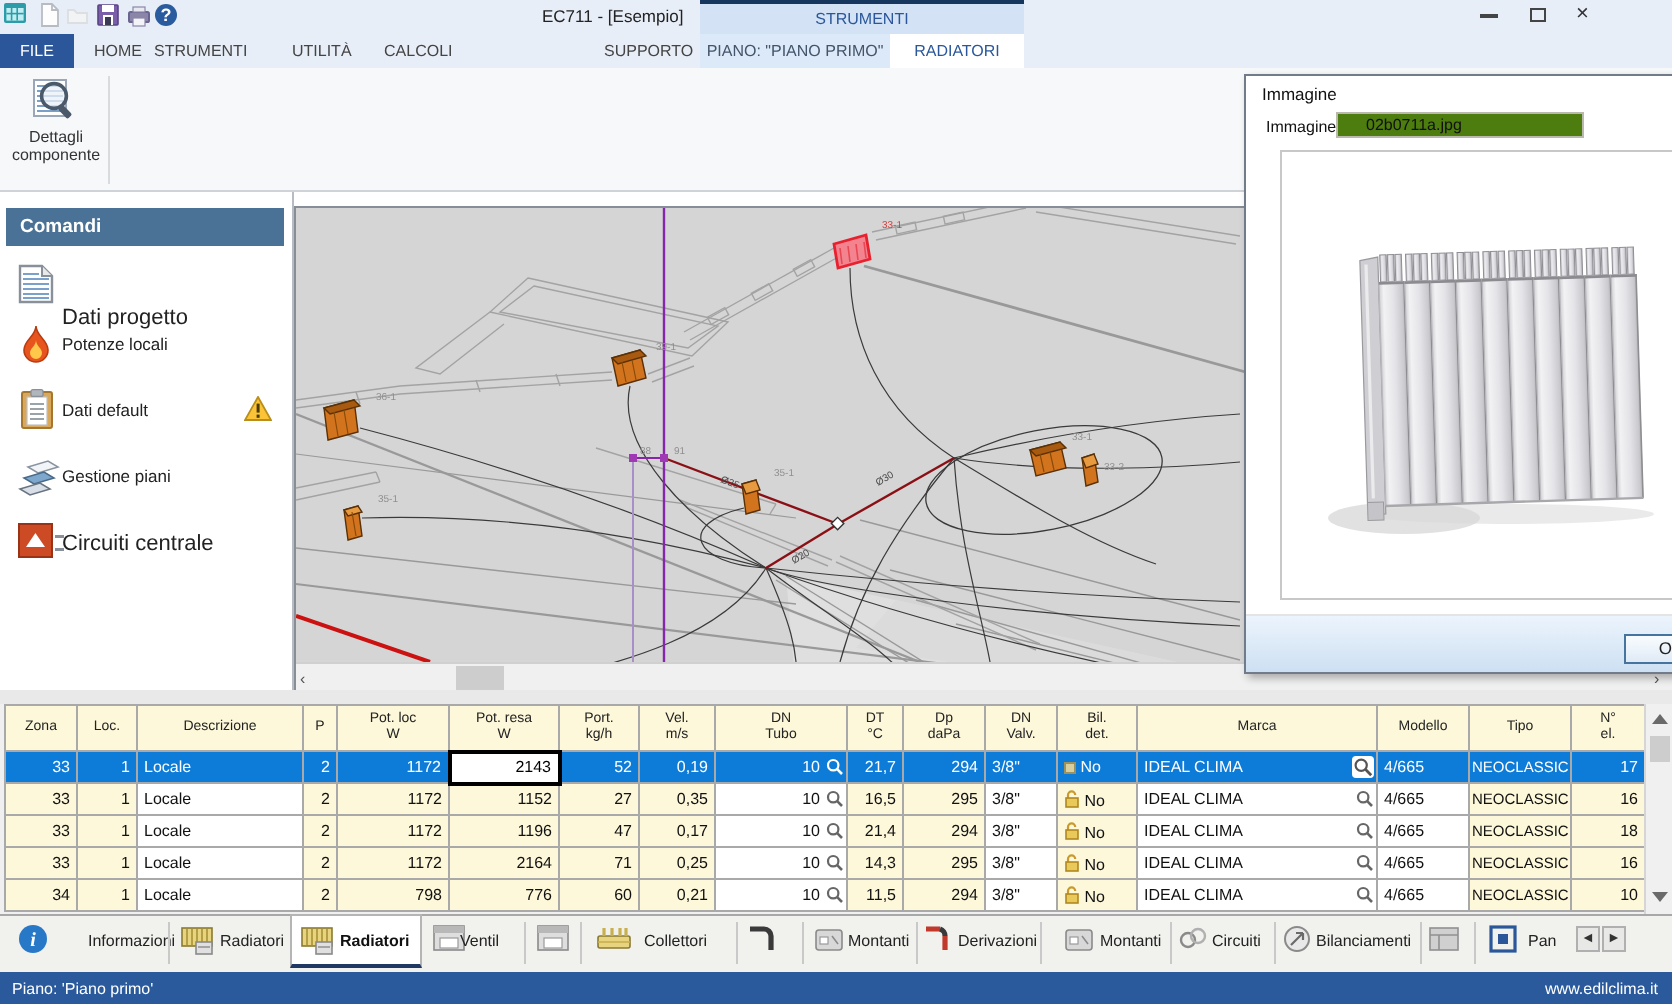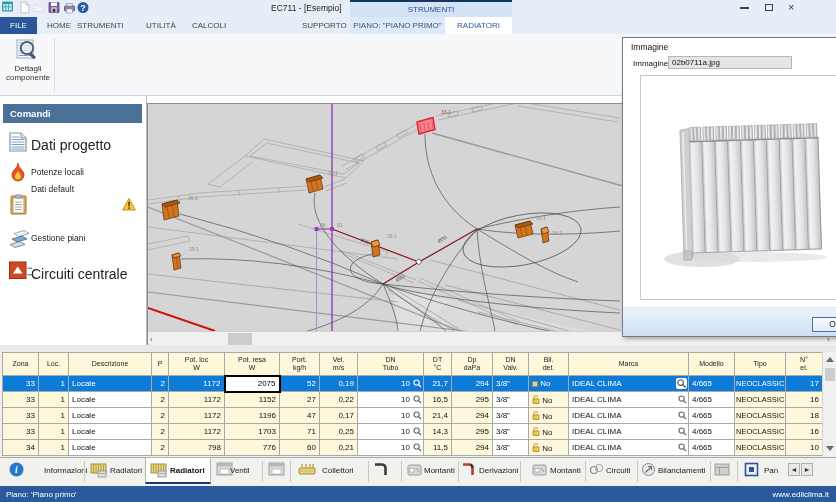--- a/index.html
+++ b/index.html
@@ -69,55 +69,55 @@
 <div class="abs" style="left:3px;top:104px;width:139px;height:19px;background:#4a7296;color:#fff;font-size:9.5px;font-weight:bold;line-height:19px;padding-left:7px;">Comandi</div>
 <div class="abs" style="left:146px;top:96px;width:1px;height:256px;background:#b8bcc2;"></div>
 
 <div id="sidebar">
 
   <svg class="abs" style="left:9px;top:132px;" width="18" height="20" viewBox="0 0 18 20">
     <path d="M1 1h11l5 5v13H1z" fill="#fff" stroke="#8a9099" stroke-width="1.2"></path>
     <path d="M12 1v5h5" fill="#e8e8e8" stroke="#8a9099" stroke-width="1"></path>
     <path d="M2.5 5h8M2.5 7.5h13M2.5 10h13M2.5 12.5h13M2.5 15h13M2.5 17h13" stroke="#7aa0cc" stroke-width="1"></path>
   </svg>
-  <div class="abs" style="left:31px;top:137px;font-size:14px;color:#222;">Dati progetto</div>
+  <div class="abs" style="left:31px;top:153px;font-size:11px;color:#222;">Dati progetto</div>
 
   <svg class="abs" style="left:9px;top:162px;" width="18" height="20" viewBox="0 0 18 20">
     <path d="M9 1 C9 6 3 8 3 13 a6 6 0 0 0 12 0 C15 8 9 6 9 1z" fill="#e8541e" stroke="#b93c10" stroke-width="0.8"></path>
     <path d="M9 8 C9 11 6 12 6 14.5 a3 3 0 0 0 6 0 C12 12 9 11 9 8z" fill="#ffc84a"></path>
   </svg>
   <div class="abs" style="left:31px;top:167px;font-size:8.5px;color:#222;">Potenze locali</div>
 
   <svg class="abs" style="left:10px;top:194px;" width="17" height="21" viewBox="0 0 17 21">
     <rect x="1" y="2" width="15" height="18" rx="1" fill="#d9a85c" stroke="#a5762e" stroke-width="1"></rect>
     <rect x="3.5" y="4.5" width="10" height="14" fill="#fff" stroke="#c0c0c0" stroke-width="0.6"></rect>
     <rect x="5.5" y="0.8" width="6" height="3.4" rx="1" fill="#b0b6bd" stroke="#8a9099" stroke-width="0.7"></rect>
     <path d="M5 8h7M5 10.5h7M5 13h7M5 15.5h7" stroke="#9aa2aa" stroke-width="0.9"></path>
   </svg>
-  <div class="abs" style="left:31px;top:184px;font-size:8.5px;color:#222;">Dati default</div>
+  <div class="abs" style="left:31px;top:200px;font-size:8.5px;color:#222;">Dati default</div>
   <svg class="abs" style="left:122px;top:198px;" width="14" height="13" viewBox="0 0 14 13">
     <path d="M7 0.5 13.5 12 H0.5z" fill="#fbc438" stroke="#b98e1a" stroke-width="0.9"></path>
     <rect x="6.3" y="3.8" width="1.5" height="4.5" fill="#4a3a00"></rect>
     <rect x="6.3" y="9.3" width="1.5" height="1.6" fill="#4a3a00"></rect>
   </svg>
 
   <svg class="abs" style="left:8px;top:228px;" width="22" height="21" viewBox="0 0 22 21">
     <path d="M6 5.5 L16 2.5 21 5.5 11 8.5z" fill="#f2f5f8" stroke="#8a94a0" stroke-width="0.8"></path>
     <path d="M4 11 L14 8 19 11 9 14z" fill="#7da7cc" stroke="#4a6a8a" stroke-width="0.8"></path>
     <path d="M2 16.5 L12 13.5 17 16.5 7 19.5z" fill="#d8dfe8" stroke="#6a7480" stroke-width="0.8"></path>
   </svg>
   <div class="abs" style="left:31px;top:233px;font-size:8.5px;color:#222;">Gestione piani</div>
 
   <svg class="abs" style="left:9px;top:261px;" width="24" height="21" viewBox="0 0 24 21">
     <rect x="0.5" y="1" width="16.5" height="16.5" fill="#cc4b25" stroke="#9a3315" stroke-width="1"></rect>
     <path d="M8.7 5.5 13.5 12.5 H4z" fill="#fff"></path>
     <rect x="18.5" y="6.5" width="4.5" height="1.5" fill="#8a9099"></rect>
     <rect x="18.5" y="13" width="4.5" height="1.5" fill="#8a9099"></rect>
   </svg>
-  <div class="abs" style="left:31px;top:266px;font-size:14px;color:#222;">Circuiti centrale</div>
+  <div class="abs" style="left:31px;top:266px;font-size:11px;color:#222;">Circuiti centrale</div>
 </div>
 
 <div class="abs" style="left:147px;top:103px;width:689px;height:242px;background:#d5d5d5;border:1px solid #888e98;border-right:none;">
 </div>
 
 <svg id="cad" class="abs" style="left:148px;top:104px;" width="688" height="227" viewBox="0 0 688 227">
   <polygon points="245,184 472,234 472,241 250,241" fill="#dfdfdf"></polygon>
   <polygon points="300,196 472,234 420,241 280,220" fill="#dbdbdb"></polygon>
   <g stroke="#999999" fill="none">
     <path d="M0,103 L312,227" stroke-width="1.2"></path>
@@ -231,21 +231,21 @@
 <div class="abs" style="left:148px;top:331px;width:688px;height:14px;background:#f0f0f0;border-top:1px solid #d0d0d0;">
   <div class="abs" style="left:2px;top:3px;font-size:8px;color:#555;">‹</div>
   <div class="abs" style="left:80px;top:1px;width:24px;height:12px;background:#cdcdcd;"></div>
   <div class="abs" style="left:679px;top:3px;font-size:8px;color:#555;">›</div>
 </div>
 
 <div id="dialog" class="abs" style="left:622px;top:37px;width:244px;height:300px;background:#fff;border:1px solid #717b8a;box-shadow:2px 2px 4px rgba(0,0,0,0.3);">
   <div class="abs" style="left:8px;top:4px;font-size:8.5px;color:#111;">Immagine</div>
   <div class="abs" style="right:7px;top:1px;font-size:12px;color:#333;">×</div>
   <div class="abs" style="left:10px;top:21px;font-size:8px;color:#111;">Immagine:</div>
-  <div class="abs" style="left:45px;top:18px;width:124px;height:13px;background:#e5e5e5;border:1px solid #b9b9ad;font-size:8px;color:#111;line-height:11px;padding-left:3px;">02b0711a.jpg</div>
+  <div class="abs" style="left:45px;top:18px;width:124px;height:13px;background:#4d7c0f;border:1px solid #b9b9ad;font-size:8px;color:#111;line-height:11px;padding-left:14px;">02b0711a.jpg</div>
   <div class="abs" style="left:17px;top:37px;width:212px;height:225px;background:#fff;border:1px solid #c8c8c8;"></div>
   <svg class="abs" style="left:17px;top:37px;" width="212" height="225" viewBox="0 0 212 225">
     <defs>
       <linearGradient id="col" x1="0" x2="1" y1="0" y2="0">
         <stop offset="0" stop-color="#cfcfd3"></stop>
           <stop offset="0.18" stop-color="#f2f2f4"></stop>
         <stop offset="0.55" stop-color="#e4e4e8"></stop>
           <stop offset="0.88" stop-color="#cbcbcf"></stop>
         <stop offset="1" stop-color="#b4b4b8"></stop>
       </linearGradient>
@@ -343,21 +343,21 @@
           <td class="h">Modello</td>
           <td class="h">Tipo</td>
           <td class="h" style="padding-right:10px;">N°<br>el.</td>
         </tr>
 <tr class="sel">
           <td class="d r">33</td>
           <td class="d r">1</td>
           <td class="d w">Locale</td>
           <td class="d r">2</td>
           <td class="d r">1172</td>
-          <td class="d r edit">2075</td>
+          <td class="d r edit">2143</td>
           <td class="d r">52</td>
           <td class="d r">0,19</td>
           <td class="d rel">
             <span class="rnum">10</span>
             <svg class="mg ric" viewBox="0 0 9 9">
               <circle cx="3.6" cy="3.6" r="2.6" fill="none" stroke="#fff" stroke-width="1.1"></circle>
               <path d="M5.6 5.6 L8 8" stroke="#fff" stroke-width="1.3"></path>
             </svg>
           </td>
           <td class="d r">21,7</td>
@@ -373,21 +373,21 @@
           <td class="d r" style="padding-right:13px;">17</td>
         </tr>
 <tr>
           <td class="d r">33</td>
           <td class="d r">1</td>
           <td class="d w">Locale</td>
           <td class="d r">2</td>
           <td class="d r">1172</td>
           <td class="d r">1152</td>
           <td class="d r">27</td>
-          <td class="d r">0,22</td>
+          <td class="d r">0,35</td>
           <td class="d w rel">
             <span class="rnum">10</span>
             <svg class="mg ric" viewBox="0 0 9 9">
               <circle cx="3.6" cy="3.6" r="2.6" fill="none" stroke="#666" stroke-width="1.1"></circle>
               <path d="M5.6 5.6 L8 8" stroke="#666" stroke-width="1.3"></path>
             </svg>
           </td>
           <td class="d r">16,5</td>
           <td class="d r">295</td>
           <td class="d w">3/8"</td>
@@ -433,21 +433,21 @@
           <td class="d w">4/665</td>
           <td class="d" style="padding:0 1px;font-size:7.5px;">NEOCLASSIC</td>
           <td class="d r" style="padding-right:13px;">18</td>
         </tr>
 <tr>
           <td class="d r">33</td>
           <td class="d r">1</td>
           <td class="d w">Locale</td>
           <td class="d r">2</td>
           <td class="d r">1172</td>
-          <td class="d r">1703</td>
+          <td class="d r">2164</td>
           <td class="d r">71</td>
           <td class="d r">0,25</td>
           <td class="d w rel">
             <span class="rnum">10</span>
             <svg class="mg ric" viewBox="0 0 9 9">
               <circle cx="3.6" cy="3.6" r="2.6" fill="none" stroke="#666" stroke-width="1.1"></circle>
               <path d="M5.6 5.6 L8 8" stroke="#666" stroke-width="1.3"></path>
             </svg>
           </td>
           <td class="d r">14,3</td>

